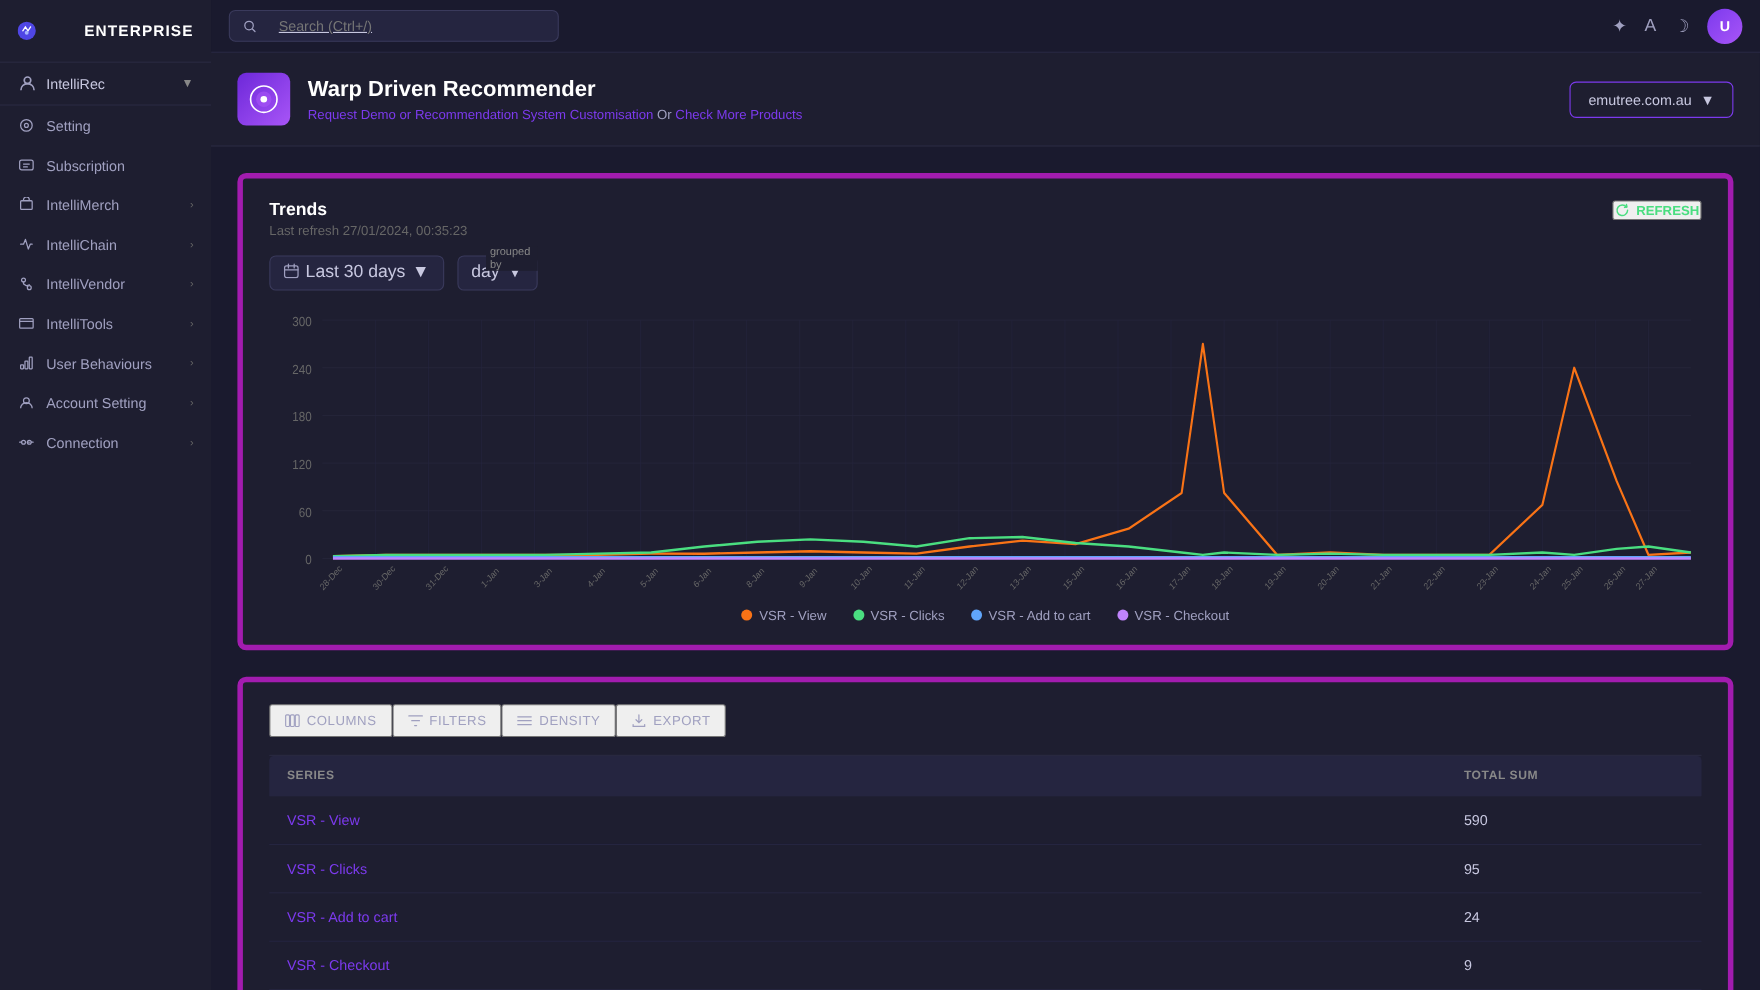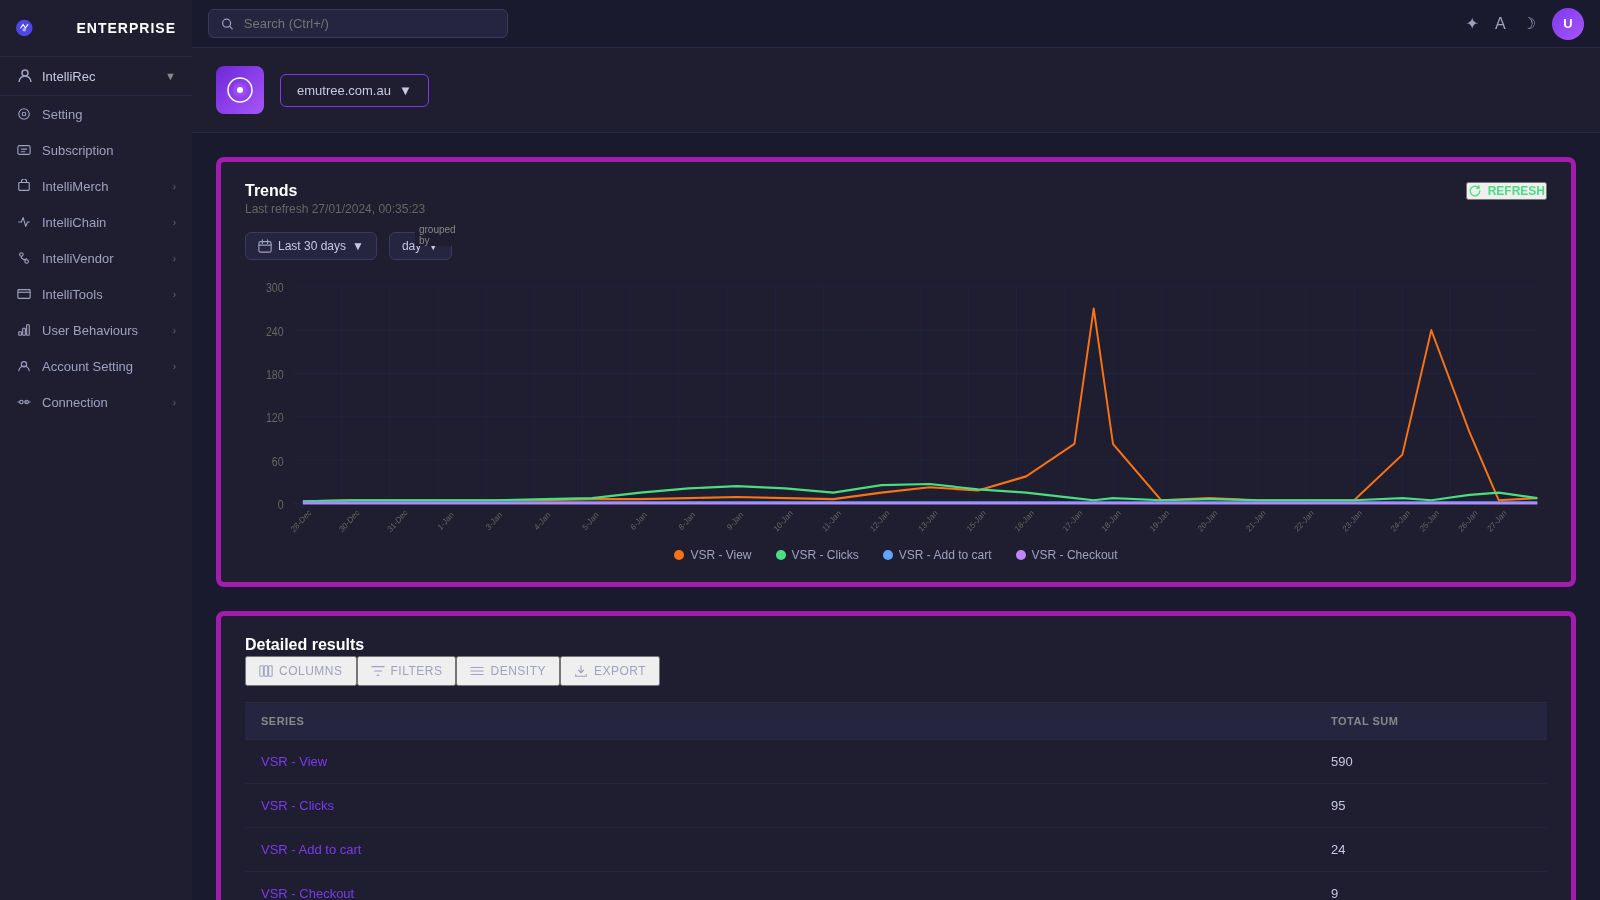--- a/index.html
+++ b/index.html
@@ -96,27 +96,28 @@
       border-bottom: 1px solid #2a2a42;
       display: flex;
       align-items: center;
       padding: 0 16px;
       gap: 12px;
       z-index: 10;
     }
     .search-box {
       display: flex;
       align-items: center;
-      gap: 10px;
+      gap: 20px;
       background: #252540;
       border: 1px solid #3a3a5c;
       border-radius: 6px;
       padding: 6px 12px;
       flex: 1;
       max-width: 300px;
+      text-decoration: underline;
     }
     .search-box input {
       background: none;
       border: none;
       outline: none;
       color: #a0a0c0;
       font-size: 13px;
       width: 100%;
     }
     .topnav-icons {
@@ -236,21 +237,21 @@
     }
     .filter-btn {
       display: flex;
       align-items: flex-start;
       gap: 6px;
       background: #252540;
       border: 1px solid #3a3a5c;
       color: #c8c8e0;
       padding: 6px 12px;
       border-radius: 6px;
-      font-size: 12px;
+      font-size: 16px;
       cursor: pointer;
     }
     .filter-wrap {
       position: relative;
     }
     .refresh-btn {
       display: flex;
       align-items: center;
       gap: 6px;
       color: #4ade80;
@@ -472,20 +473,28 @@
 
 <main class="main">
 
   <div class="banner">
     <div class="banner-logo">
       <svg width="28" height="28" viewBox="0 0 28 28" fill="none">
         <circle cx="14" cy="14" r="12" stroke="#fff" stroke-width="1.5" fill="none"></circle>
         <circle cx="14" cy="14" r="7" fill="#a855f7" opacity="0.6"></circle>
         <circle cx="14" cy="14" r="3" fill="#fff"></circle>
       </svg>
+    </div>
+    <div class="banner-info">
+      <div class="banner-title">Warp Driven Recommender</div>
+      <div class="banner-links">
+        <a href="#">Request Demo or Recommendation System Customisation</a>
+        <span class="or-text"> Or </span>
+        <a href="#">Check More Products</a>
+      </div>
     </div>
     <button class="domain-selector">
       <span>emutree.com.au</span>
       <span>▼</span>
     </button>
   </div>
 
   <div class="content">
 
     <div class="section">
@@ -617,21 +626,20 @@
       <span>VSR - Add to cart</span>
     </div>
           <div class="legend-item">
       <div class="legend-dot" style="background:#c084fc"></div>
       <span>VSR - Checkout</span>
     </div>
         </div>
     </div>
 
     <div class="section">
-      <div class="section-title">Detailed results</div>
 
       <div class="table-toolbar">
         <button class="toolbar-btn">
           <svg width="14" height="14" viewBox="0 0 16 16" fill="none">
             <rect x="1" y="2" width="4" height="12" rx="1" stroke="#a0a0c0" stroke-width="1.2" fill="none"></rect>
             <rect x="6" y="2" width="4" height="12" rx="1" stroke="#a0a0c0" stroke-width="1.2" fill="none"></rect>
             <rect x="11" y="2" width="4" height="12" rx="1" stroke="#a0a0c0" stroke-width="1.2" fill="none"></rect>
           </svg>
           <span>COLUMNS</span>
         </button>

